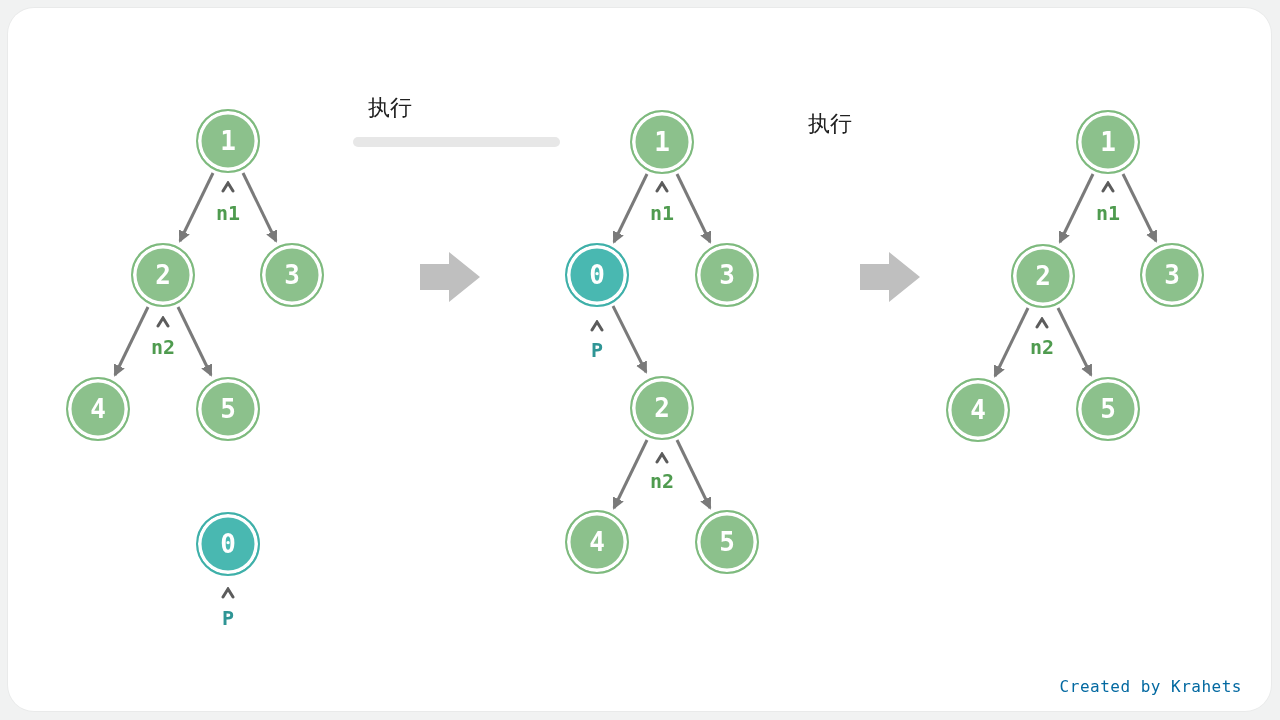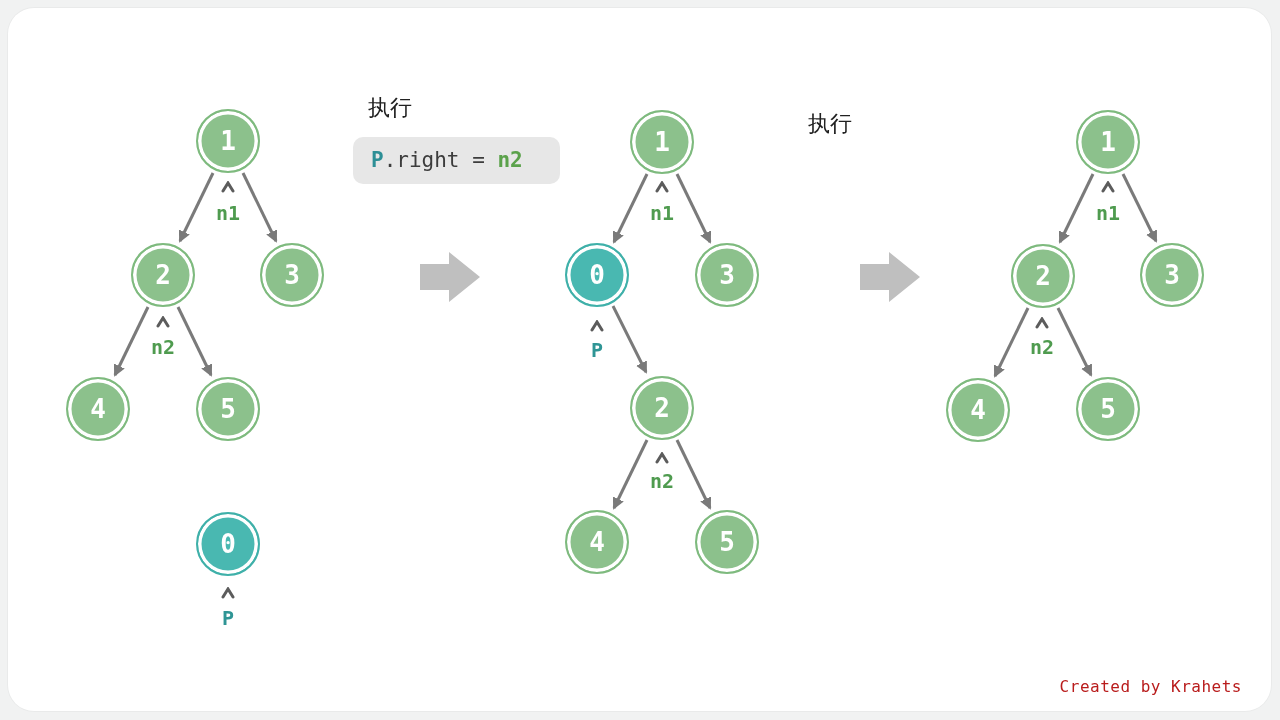--- a/index.html
+++ b/index.html
@@ -49,21 +49,21 @@
   }
   .tok-green{color:#5ba24b;font-weight:bold;}
   .tok-teal{color:#2d8f96;font-weight:bold;}
   .tok-plain{color:#3c3c3c;}
 
   .big-arrow{position:absolute;}
 
   .watermark{
     position:absolute;right:38px;bottom:24px;
     font-family:"DejaVu Sans Mono","Liberation Mono",monospace;
-    font-size:16px;color:#b91c1c;letter-spacing:0.5px;
+    font-size:16px;color:#0369a1;letter-spacing:0.5px;
   }
 </style>
 </head>
 <body>
 
 <div class="card"></div>
 
 <div class="canvas">
 
   <svg class="edges" width="1280" height="720">
@@ -115,21 +115,21 @@
 
   <div class="node teal" style="left:196px;top:512px">0</div>
   <div class="caret" style="left:220px;top:585px">
     <svg width="16" height="12">
         <path d="M3,10 L8,2 L13,10" fill="none" stroke="#5c5c5c" stroke-width="3" stroke-linecap="round" stroke-linejoin="miter"></path>
       </svg>
   </div>
   <div class="tree-label teal" style="left:228px;top:608px">P</div>
 
   <div class="exec-title" style="left:368px;top:97px">执行</div>
-  <div class="code-box" style="left:353px;top:137px;width:171px"><div class="code-line"><span class="tok-teal">P</span><span class="tok-plain">.right = </span><span class="tok-green">n2</span></div></div>
+  <div class="code-box" style="left:353px;top:137px;width:171px"></div>
 
   <div class="big-arrow" style="left:418px;top:250px">
     <svg width="64" height="56">
         <polygon points="2,14 31,14 31,2 62,27 31,52 31,40 2,40" fill="#bfbfbf"></polygon>
       </svg>
   </div>
 
   <div class="node green" style="left:630px;top:110px">1</div>
   <div class="node teal" style="left:565px;top:243px">0</div>
   <div class="node green" style="left:695px;top:243px">3</div>

